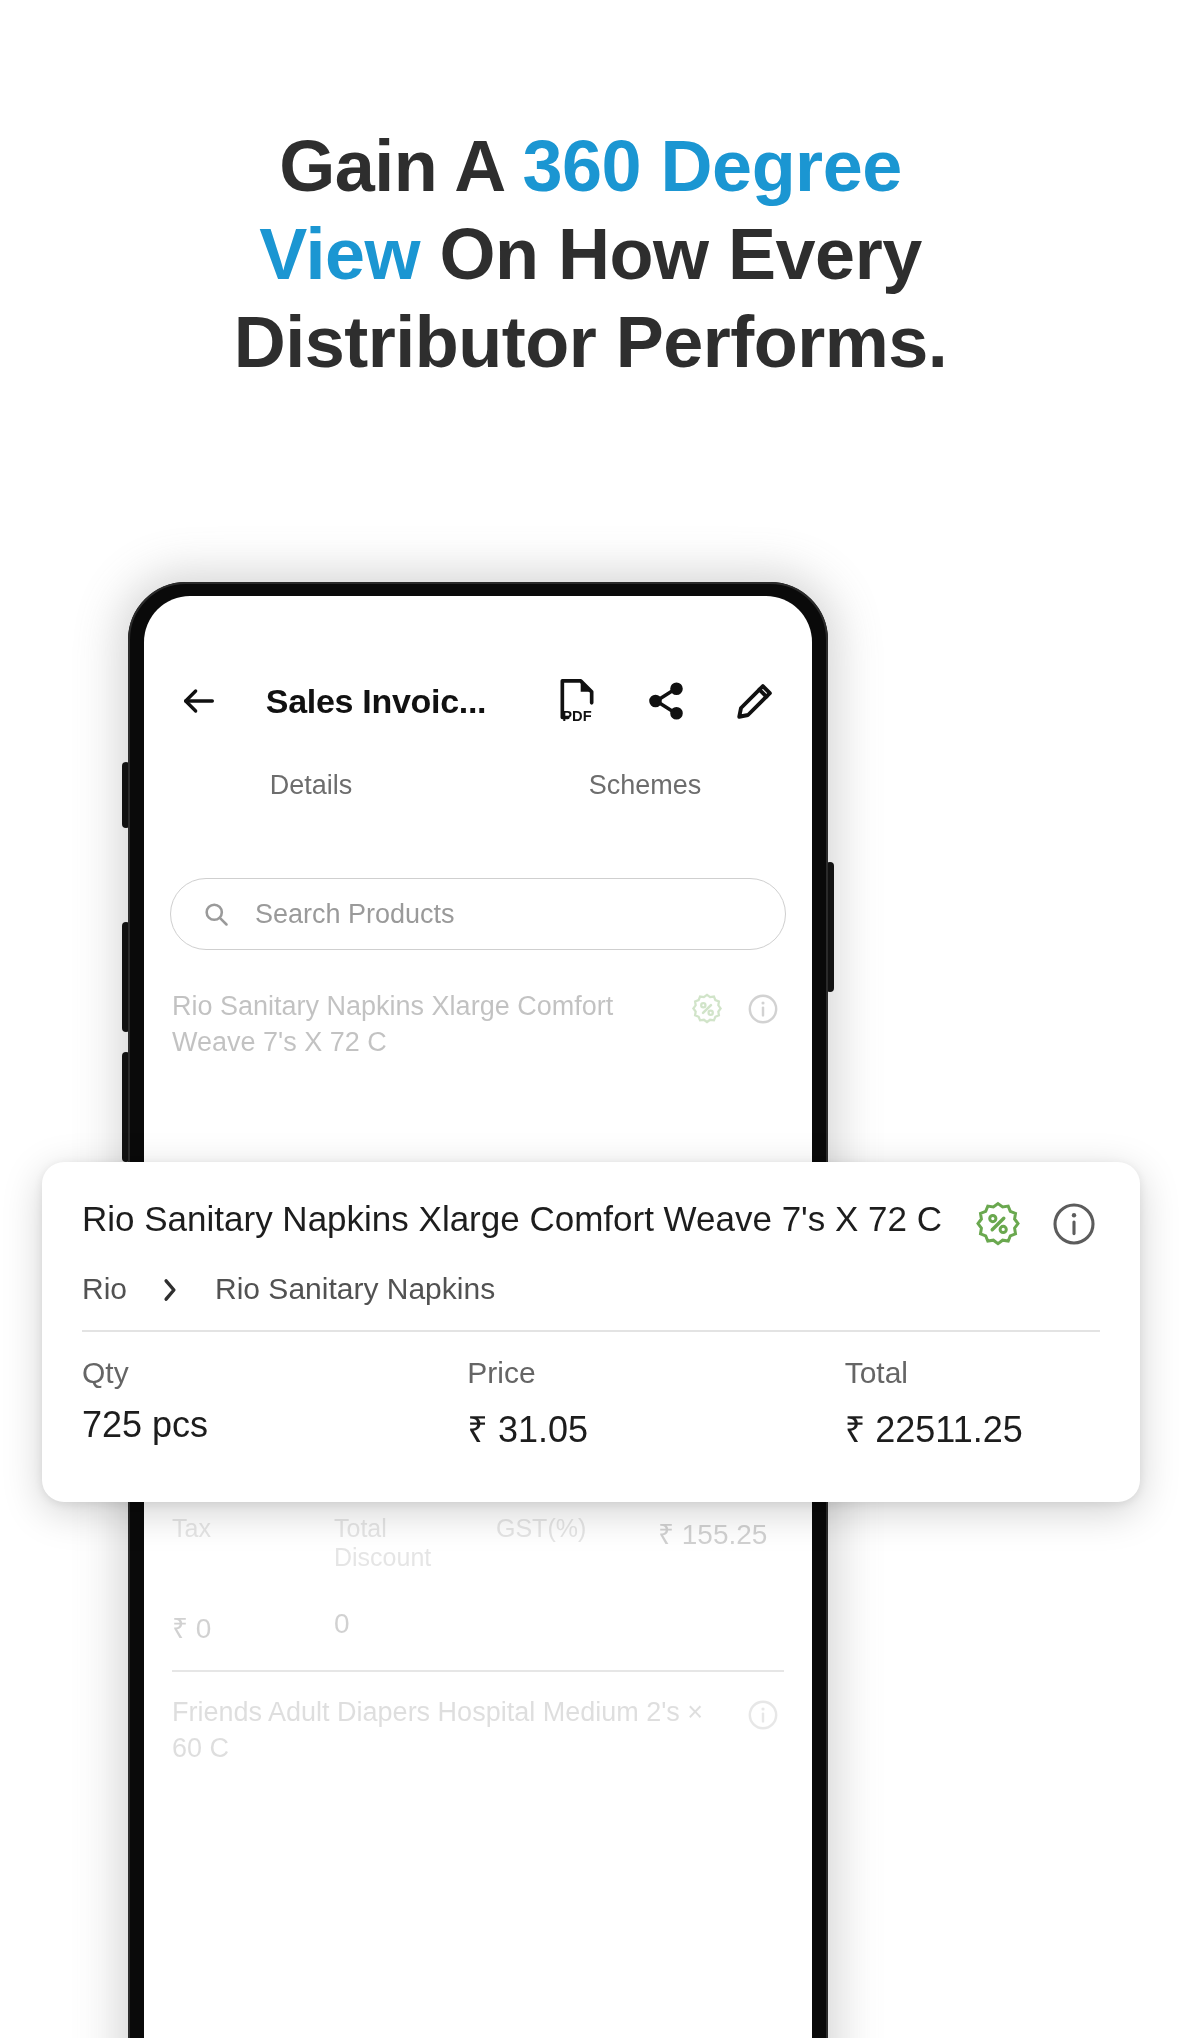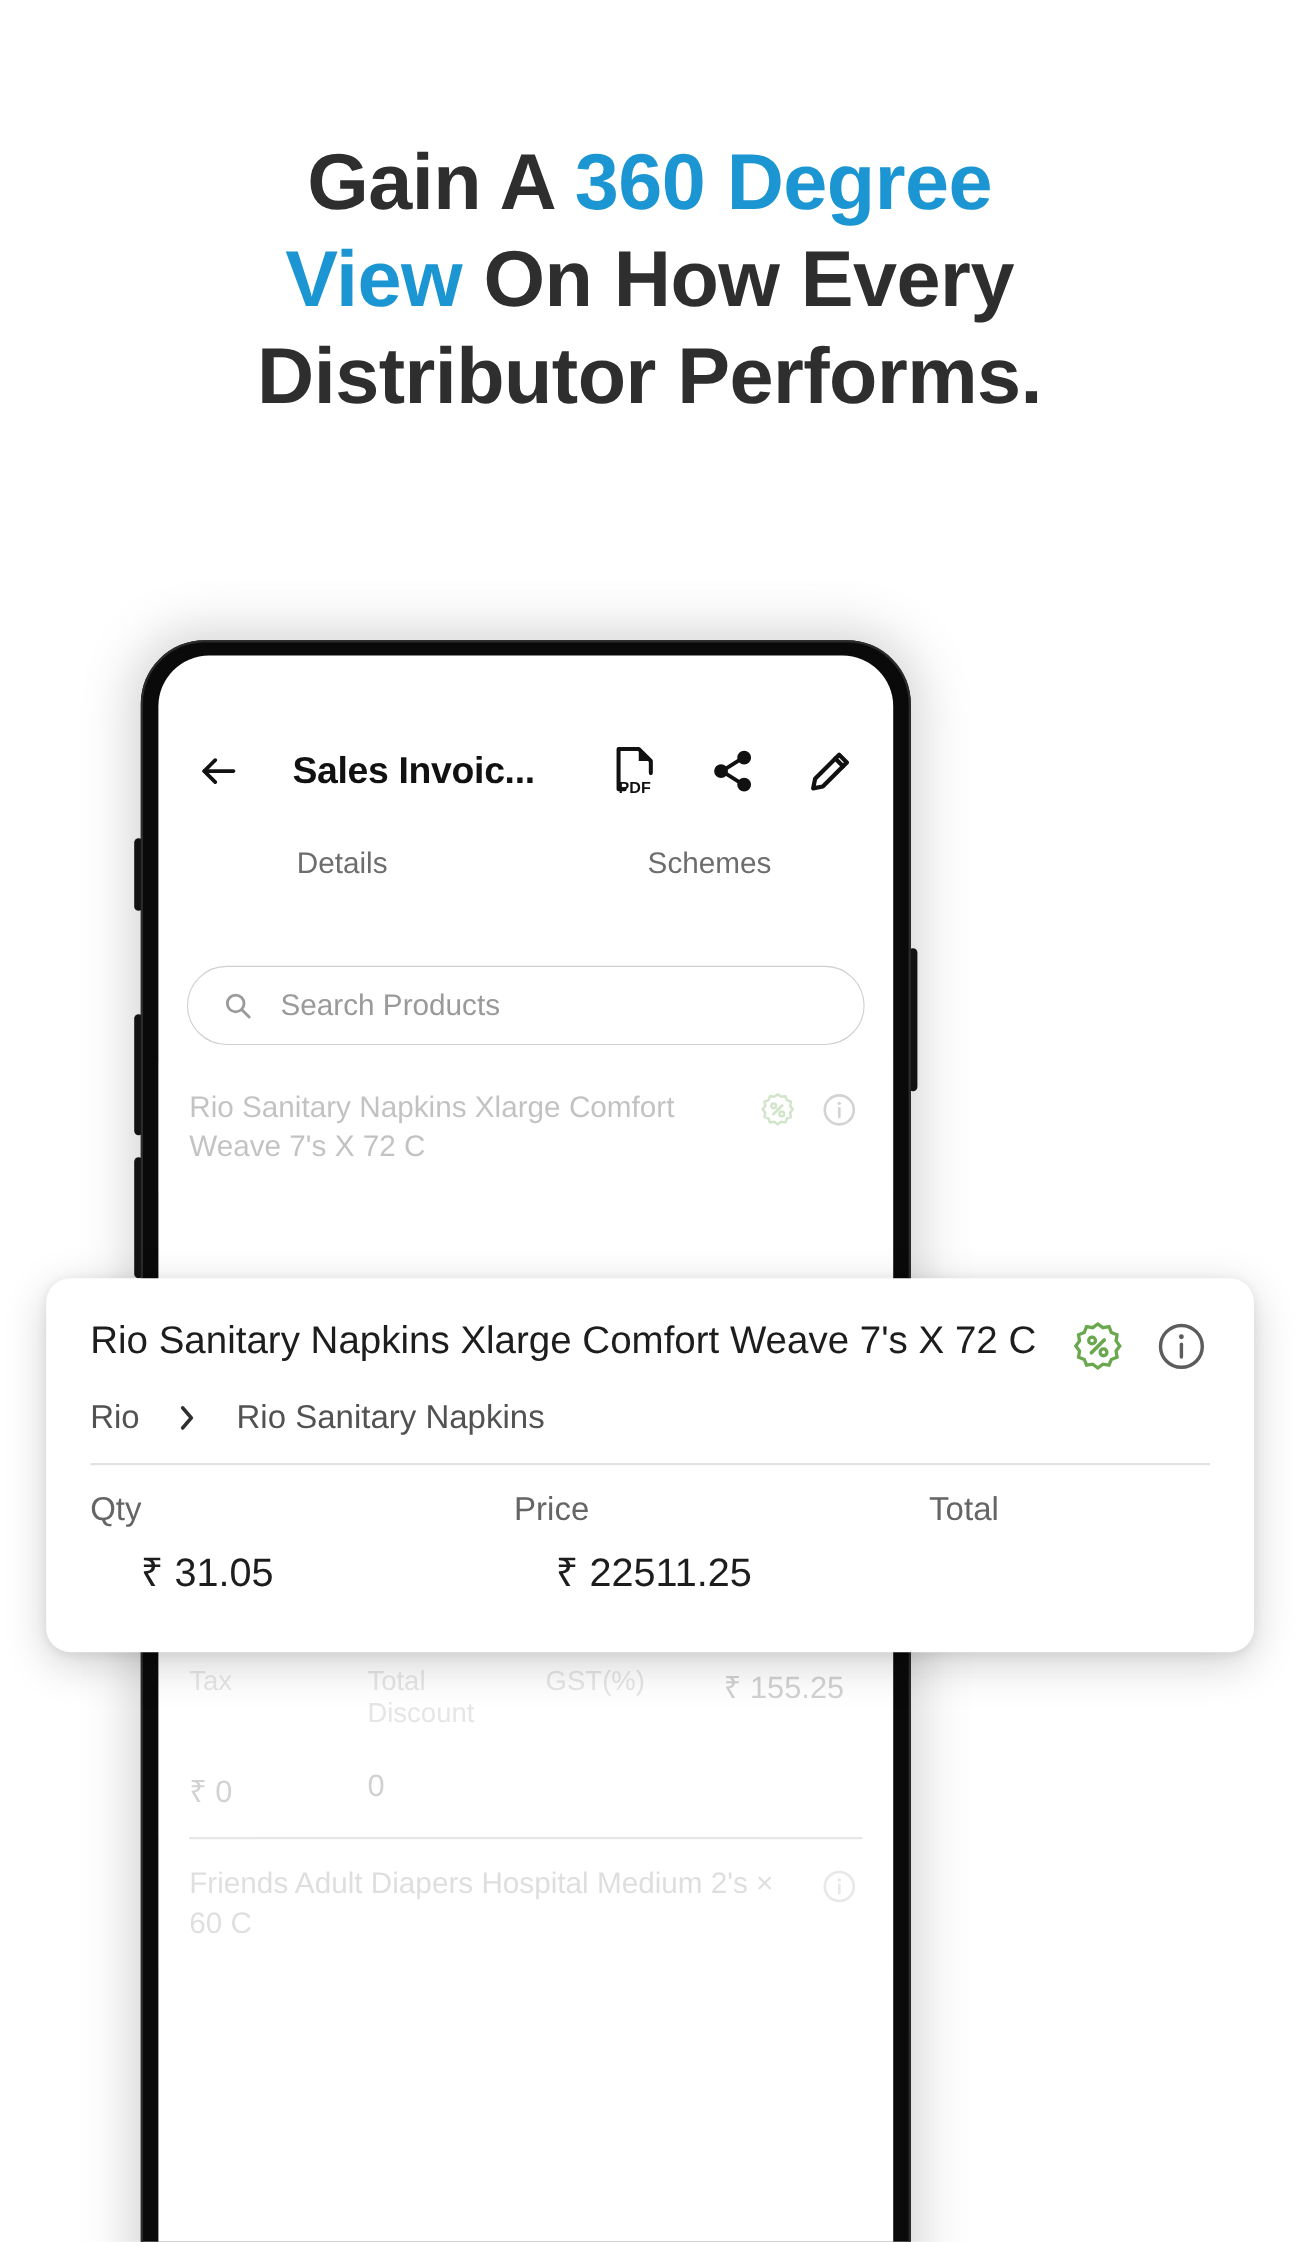--- a/index.html
+++ b/index.html
@@ -318,18 +318,19 @@
       </span>
       <span>Rio Sanitary Napkins</span>
     </div>
 
     <div class="pop-div"></div>
 
     <div class="pop-grid">
       <div class="pop-label c1">Qty</div>
       <div class="pop-label c2">Price</div>
       <div class="pop-label c3">Total</div>
+      <div class="pop-value c1">725 pcs</div>
       <div class="pop-value c2">₹ 31.05</div>
       <div class="pop-value c3">₹ 22511.25</div>
     </div>
   </div>
 
 </div>
 
 </body></html>

